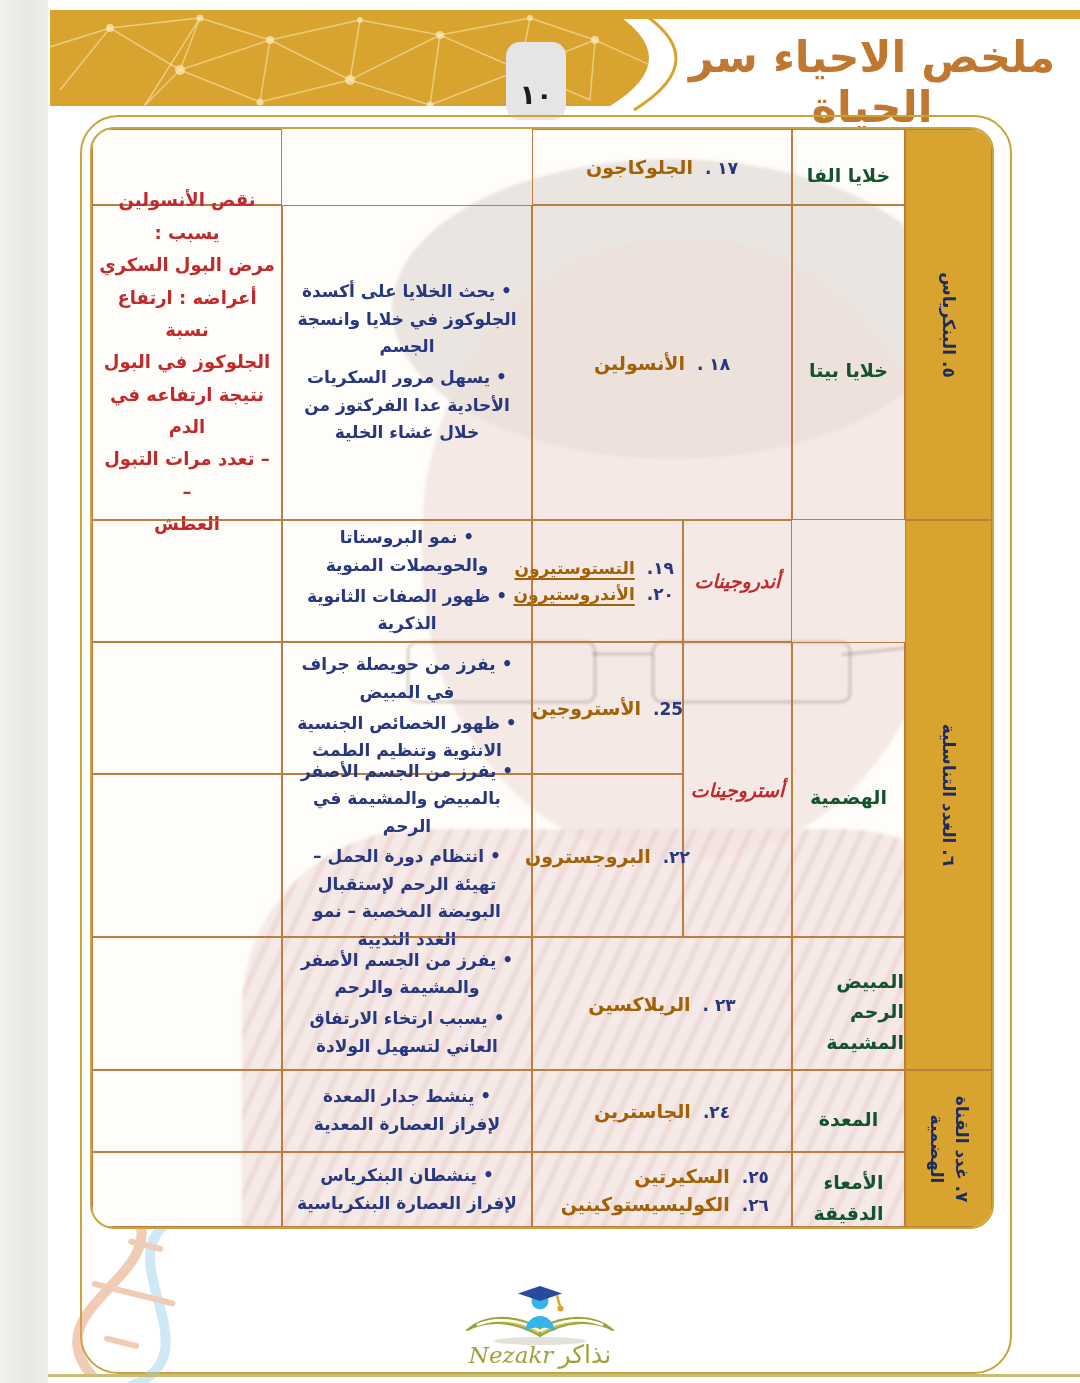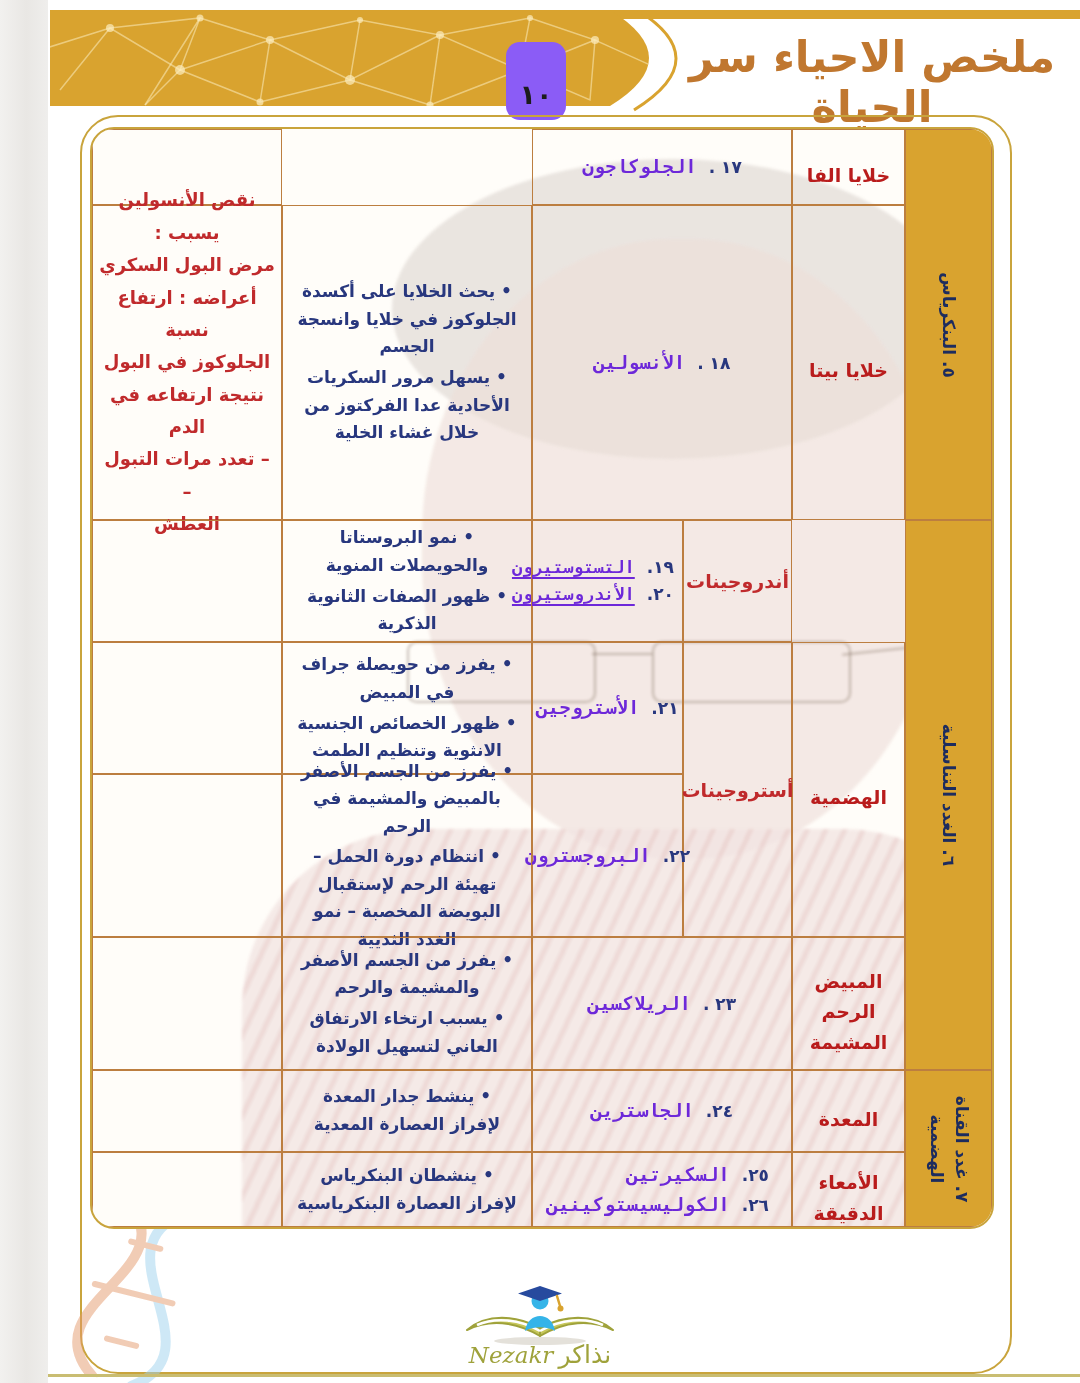--- a/index.html
+++ b/index.html
@@ -5,21 +5,21 @@
   html,body{margin:0;padding:0;background:#fff;}
   .page{position:relative;width:1080px;height:1383px;background:#ffffff;overflow:hidden;
         font-family:"DejaVu Sans",sans-serif;}
   
   .scan-strip{position:absolute;left:0;top:0;width:48px;height:1383px;
               background:linear-gradient(to right,#f2f1ef 0%,#e9e7e4 55%,#efeeec 100%);}
   
   .banner{position:absolute;left:50px;top:10px;width:1030px;height:100px;}
   .banner-thin{position:absolute;left:0;top:0;width:1030px;height:9px;background:#d9a32f;}
   .banner-svg{position:absolute;left:0;top:0;}
-  .page-tab{position:absolute;left:456px;top:32px;width:60px;height:78px;background:#8b5cf6;
+  .page-tab{position:absolute;left:456px;top:32px;width:60px;height:78px;background:#e5e5e5;
             border-radius:14px;display:flex;align-items:flex-end;justify-content:center;
             padding-bottom:10px;box-sizing:border-box;}
   .page-tab span{font-size:27px;color:#1c1c1c;font-weight:bold;}
   .title{position:absolute;right:8px;top:22px;width:400px;text-align:center;direction:rtl;
          font-size:43px;font-weight:bold;color:#c0772f;letter-spacing:0px;}
   
   .outer-frame{position:absolute;left:80px;top:115px;width:928px;height:1255px;
                border:2.5px solid #c9a43c;border-radius:38px;}
   .table-wrap{position:absolute;left:90px;top:127px;width:900px;height:1098px;
               border:2px solid #c9a43c;border-radius:24px;overflow:hidden;box-sizing:content-box;
@@ -40,26 +40,26 @@
         grid-template-columns:87px 113px 109px 151px 250px 190px;
         grid-template-rows:76px 315px 122px 132px 163px 133px 82px 75px;}
   .cell{border:1px solid #bc7e40;display:flex;align-items:center;justify-content:center;
         position:relative;box-sizing:border-box;min-width:0;min-height:0;}
   .c-strip{grid-column:1;background:#d9a32f;}
   .c-gland{grid-column:2;} .c-cat{grid-column:3;} .c-horm{grid-column:4;}
   .c-horm-wide{grid-column:3/5;} .c-func{grid-column:5;} .c-note{grid-column:6;align-items:center;}
   .strip-label{position:absolute;top:50%;left:50%;transform:translate(-50%,-50%) rotate(90deg);
         color:#1d2c5e;font-weight:bold;font-size:17px;text-align:center;white-space:nowrap;line-height:1.45;}
   .strip-label.wrap{white-space:normal;width:160px;}
-  .gland{font-size:19px;font-weight:bold;color:#b91c1c;text-align:center;
+  .gland{font-size:19px;font-weight:bold;color:#14532d;
          white-space:pre-line;line-height:1.6;direction:rtl;margin-top:16px;}
-  .cat{font-size:19px;font-weight:bold;color:#c02a2c;direction:rtl;}
+  .cat{font-size:19px;font-weight:bold;color:#c02a2c;direction:rtl;font-style:italic;}
   .horm-line{display:flex;gap:12px;align-items:baseline;justify-content:center;direction:rtl;font-weight:bold;}
   .h-num{color:#28377e;font-size:17px;white-space:nowrap;}
-  .h-name{color:#6d28d9;font-size:19px;white-space:nowrap;font-family:Liberation Mono, monospace;}
+  .h-name{color:#a16207;font-size:19px;white-space:nowrap;}
   .horm-stack{display:flex;flex-direction:column;gap:6px;align-items:flex-start;direction:rtl;width:100%;
               padding-right:22px;box-sizing:border-box;}
   .horm-stack .horm-line{justify-content:flex-start;}
   .u .h-name{text-decoration:underline;text-underline-offset:4px;text-decoration-thickness:1.5px;}
   .func-list{list-style:none;margin:0;padding:6px 12px;width:100%;box-sizing:border-box;direction:rtl;}
   .func-list li{font-size:17px;font-weight:bold;color:#28377e;line-height:1.62;
                 text-align:center;margin:3px 0;}
   .func-list li::before{content:"•  ";}
   .note{font-size:18px;font-weight:bold;color:#c02a2c;white-space:pre-line;line-height:1.8;
         text-align:center;direction:rtl;padding:0 6px;}
@@ -204,21 +204,21 @@
               <span class="h-name" style="font-size:17px">التستوستيرون</span>
             </div>
           <div class="horm-line">
               <span class="h-num">٢٠.</span>
               <span class="h-name" style="font-size:17px">الأندروستيرون</span>
             </div>
         </div>
       </div>
       <div class="cell c-horm" style="grid-row:4">
         <div class="horm-line">
-            <span class="h-num">٢١.</span>
+            <span class="h-num">25.</span>
             <span class="h-name">الأستروجين</span>
           </div>
       </div>
       <div class="cell c-horm" style="grid-row:5">
         <div class="horm-line">
             <span class="h-num">٢٢.</span>
             <span class="h-name">البروجسترون</span>
           </div>
       </div>
       <div class="cell c-horm-wide" style="grid-row:6">

